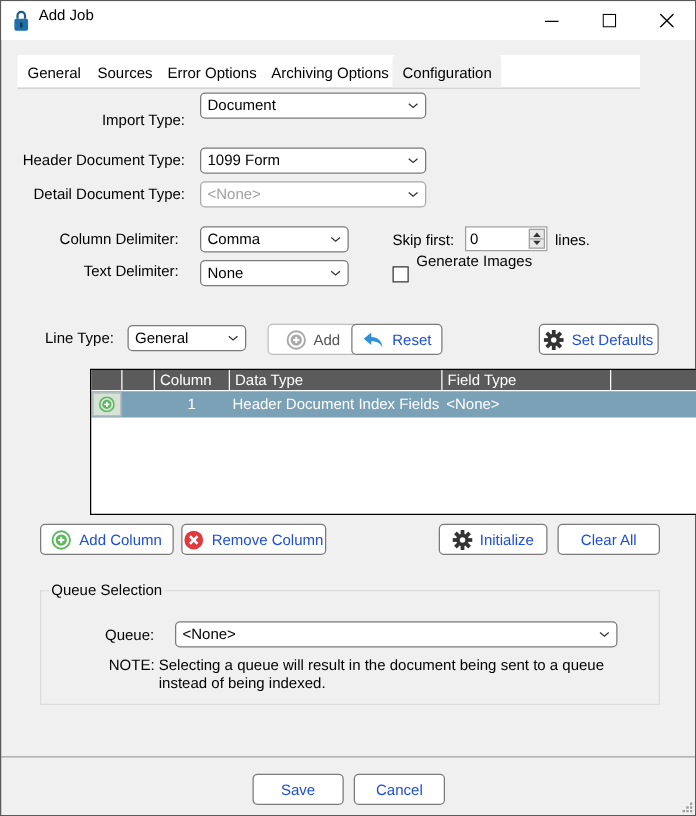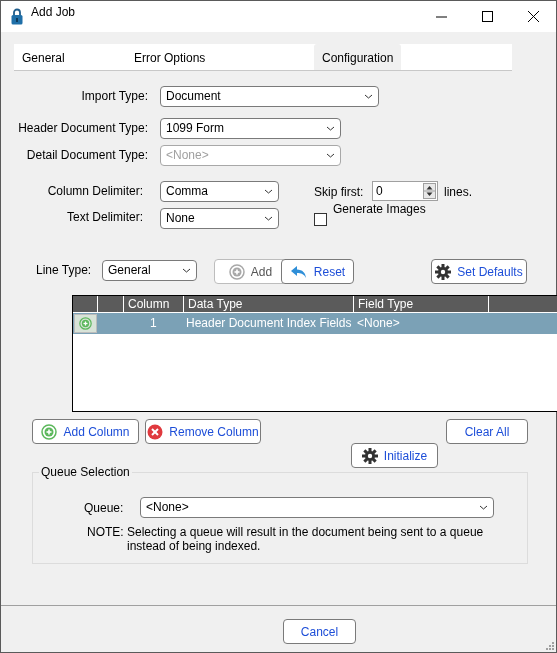--- a/index.html
+++ b/index.html
@@ -102,26 +102,28 @@
     <div class="win-btn" style="left:509px">
       <svg width="11" height="11">
           <line x1="0" y1="0" x2="11" y2="11" stroke="#000"></line>
           <line x1="11" y1="0" x2="0" y2="11" stroke="#000"></line>
         </svg>
     </div>
   </div>
 
   <div class="tabstrip">
     <div class="tab" style="left:0px">General</div>
+    <div class="tab" style="left:56px">Sources</div>
     <div class="tab" style="left:112px">Error Options</div>
+    <div class="tab" style="left:195px">Archiving Options</div>
     <div class="tab selected" style="left:300px">Configuration</div>
   </div>
 
   <span class="label" style="right:408px; top:88px">Import Type:</span>
-  <div class="combo" style="left:159px; top:85px; width:219px">
+  <div class="combo" style="left:159px; top:73px; width:181px">
     <span>Document</span>
     <svg class="chev" viewBox="0 0 9 19">
         <polyline points="1,8 4.5,11 8,8" fill="none" stroke="#333" stroke-width="1"></polyline>
       </svg>
   </div>
 
   <span class="label" style="right:408px; top:120px">Header Document Type:</span>
   <div class="combo" style="left:159px; top:117px; width:181px">
     <span>1099 Form</span>
     <svg class="chev" viewBox="0 0 9 19">
@@ -241,21 +243,21 @@
     <span>Add Column</span>
   </div>
   <div class="btn" style="left:144px; top:418px; width:116px">
     <svg width="16" height="16" viewBox="0 0 16 16">
       <circle cx="8" cy="8" r="7.5" fill="#e0393e"></circle>
       <line x1="5" y1="5" x2="11" y2="11" stroke="#fff" stroke-width="2"></line>
       <line x1="11" y1="5" x2="5" y2="11" stroke="#fff" stroke-width="2"></line>
     </svg>
     <span>Remove Column</span>
   </div>
-  <div class="btn" style="left:350px; top:442px; width:87px">
+  <div class="btn" style="left:350px; top:418px; width:87px">
     <svg width="16" height="16" viewBox="0 0 16 16">
       <g fill="#333">
         <circle cx="8" cy="8" r="5"></circle>
         <rect x="6.5" y="0" width="3" height="16"></rect>
         <rect x="0" y="6.5" width="16" height="3"></rect>
         <rect x="6.5" y="0" width="3" height="16" transform="rotate(45 8 8)"></rect>
         <rect x="6.5" y="0" width="3" height="16" transform="rotate(-45 8 8)"></rect>
       </g>
       <circle cx="8" cy="8" r="2.2" fill="#fff"></circle>
     </svg>
@@ -273,20 +275,23 @@
     <span>&lt;None&gt;</span>
     <svg class="chev" viewBox="0 0 9 19">
         <polyline points="1,8 4.5,11 8,8" fill="none" stroke="#333" stroke-width="1"></polyline>
       </svg>
   </div>
   <span class="note" style="left:86px; top:524px">NOTE:</span>
   <span class="note" style="left:126px; top:524px">Selecting a queue will result in the document being sent to a queue</span>
   <span class="note" style="left:126px; top:538px">instead of being indexed.</span>
 
   <div class="footer-sep"></div>
+  <div class="btn" style="left:201px; top:618px; width:73px">
+    <span>Save</span>
+  </div>
   <div class="btn" style="left:282px; top:618px; width:73px">
     <span>Cancel</span>
   </div>
   <svg class="grip" viewBox="0 0 10 10">
     <g fill="#a0a0a0">
       <rect x="8" y="2" width="2" height="2"></rect>
         <rect x="5" y="5" width="2" height="2"></rect>
         <rect x="8" y="5" width="2" height="2"></rect>
       <rect x="2" y="8" width="2" height="2"></rect>
         <rect x="5" y="8" width="2" height="2"></rect>

